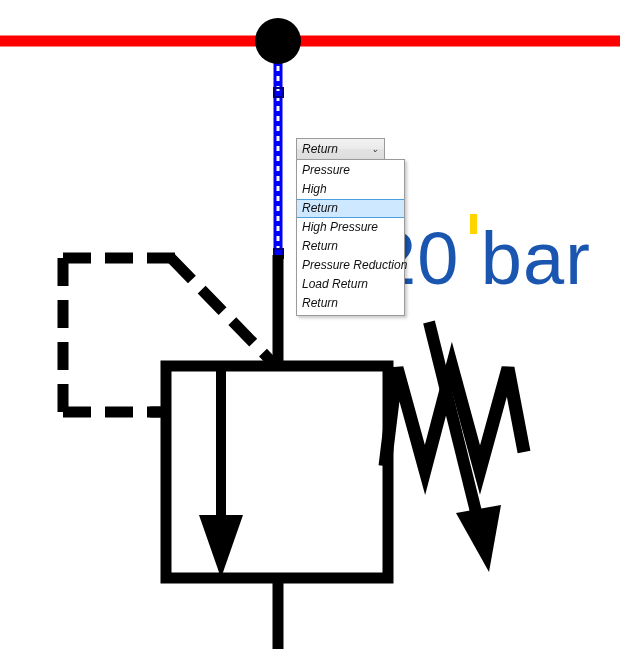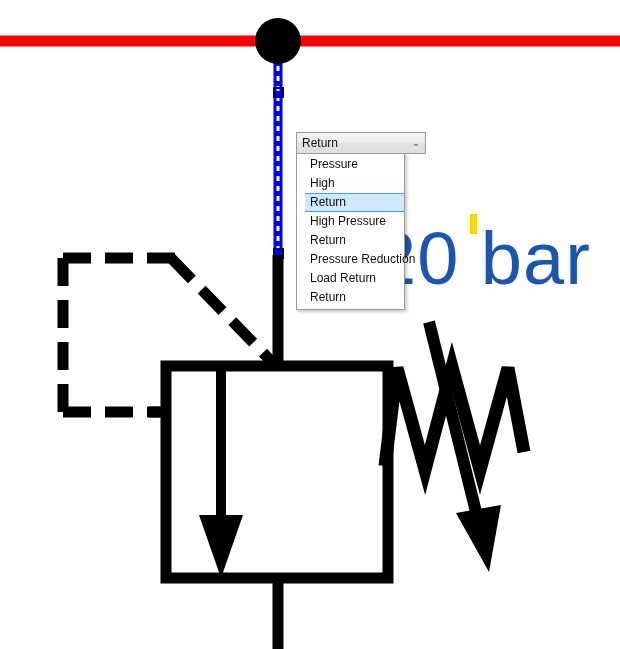--- a/index.html
+++ b/index.html
@@ -42,22 +42,23 @@
     left: 470px;
     top: 214px;
     width: 7px;
     height: 20px;
     background: #ffd400;
   }
   
   #combo-wrap {
     position: absolute;
     left: 296px;
-    top: 132px;
-    width: 130px;
+    top: 138px;
+    width: 89px;
+    font-style: italic;
   }
   #combo-box {
     position: relative;
     height: 22px;
     box-sizing: border-box;
     border: 1px solid #9a9a9a;
     background: linear-gradient(to bottom, #f2f2f2 0%, #eaeaea 48%, #e2e2e2 52%, #dedede 100%);
     display: flex;
     align-items: center;
     padding-left: 5px;
@@ -80,21 +81,21 @@
   
   #dropdown-list {
     position: absolute;
     left: 0px;
     top: 21px;
     width: 109px;
     box-sizing: border-box;
     background: #ffffff;
     border: 1px solid #9a9a9a;
     box-shadow: 2px 2px 3px rgba(0,0,0,0.22);
-    padding: 1px 0 2px 8px;
+    padding: 1px 0 2px 0;
   }
   .dropdown-item {
     height: 19px;
     line-height: 19px;
     padding-left: 5px;
     font-size: 12px;
     color: #101010;
     white-space: nowrap;
     box-sizing: border-box;
   }

